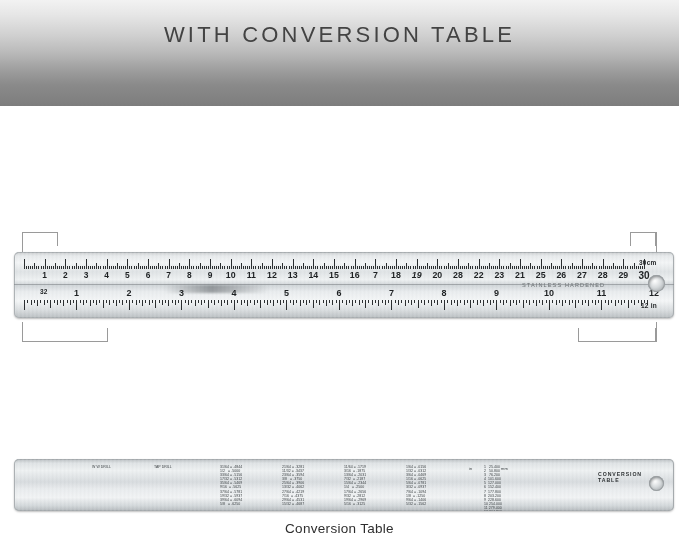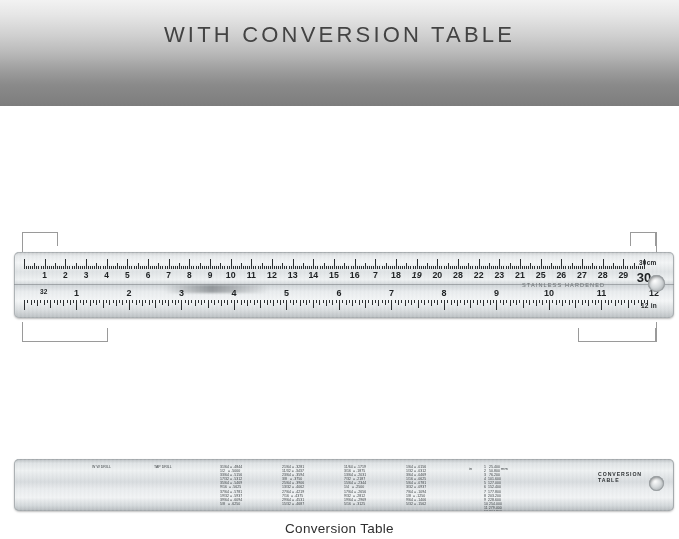--- a/index.html
+++ b/index.html
@@ -560,21 +560,21 @@
           <span style="left: 413.33px; font-size: 8.8px;">20</span>
           <span style="left: 434px; font-size: 8.8px;">28</span>
           <span style="left: 454.67px; font-size: 8.8px;">22</span>
           <span style="left: 475.33px; font-size: 8.8px;">23</span>
           <span style="left: 496px; font-size: 8.8px;">21</span>
           <span style="left: 516.67px; font-size: 8.8px;">25</span>
           <span style="left: 537.33px; font-size: 8.8px;">26</span>
           <span style="left: 558px; font-size: 8.8px;">27</span>
           <span style="left: 578.67px; font-size: 8.8px;">28</span>
           <span style="left: 599.33px; font-size: 8.8px;">29</span>
-          <span style="left: 620px; font-size: 13px; text-align: center;">30</span>
+          <span style="left: 620px; font-size: 10px; text-align: center;">30</span>
         </div>
       <div class="unit-tag" style="left:625px; top:7px;">30cm</div>
 
       <div class="numrow" id="imperial-nums" style="left:10px; top:36px;">
           <span style="left: 52.49px; font-size: 9px;">1</span>
           <span style="left: 104.99px; font-size: 9px;">2</span>
           <span style="left: 157.48px; font-size: 9px;">3</span>
           <span style="left: 209.97px; font-size: 9px;">4</span>
           <span style="left: 262.47px; font-size: 9px;">5</span>
           <span style="left: 314.96px; font-size: 9px;">6</span>

